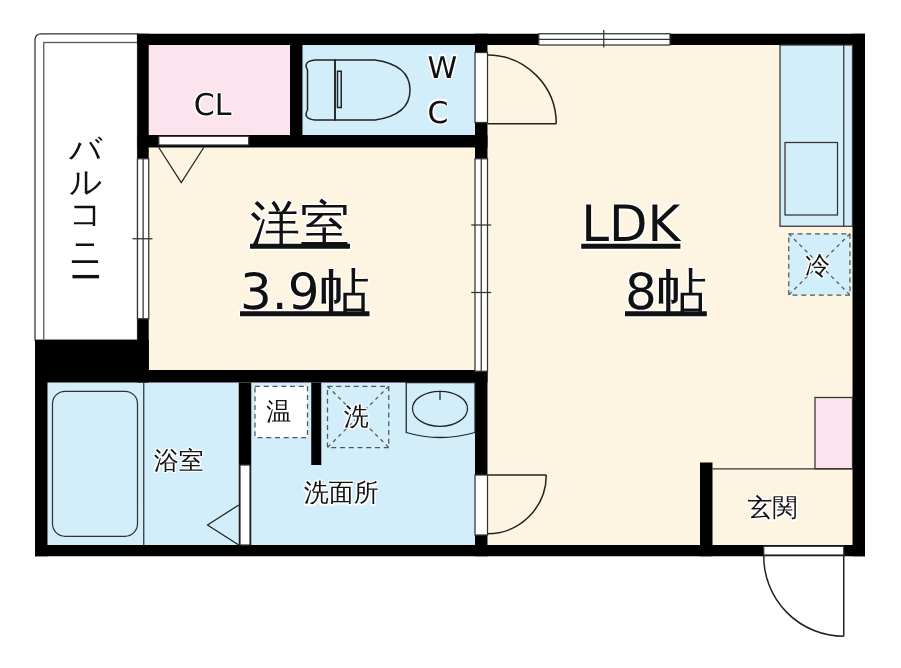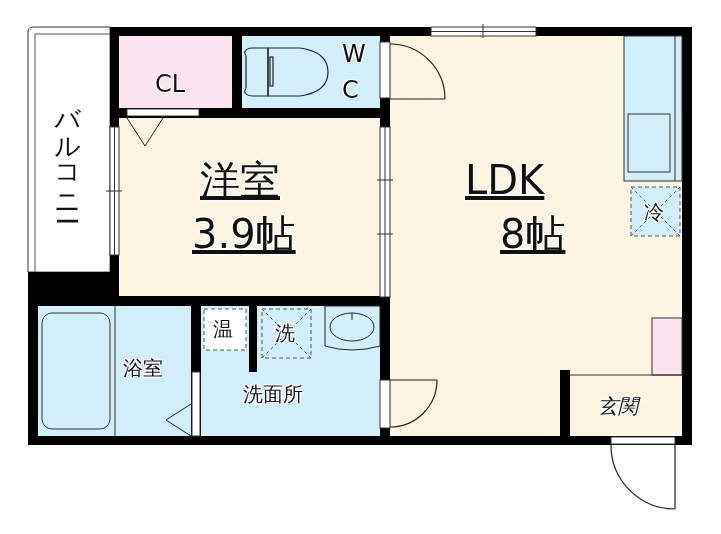--- a/index.html
+++ b/index.html
@@ -130,13 +130,13 @@
 <div class="lbl mid" style="left:342px; top:78px;">C</div>
 <div class="lbl big" style="left:200px; top:160px;">洋室</div>
 <div class="lbl big" style="left:192px; top:214px;">3.9帖</div>
 <div class="lbl big" style="left:465px; top:160px;">LDK</div>
 <div class="lbl big" style="left:500px; top:214px;">8帖</div>
 <div class="lbl sm" style="left:644px; top:202px;">冷</div>
 <div class="lbl sm" style="left:213px; top:319px;">温</div>
 <div class="lbl sm" style="left:275px; top:323px;">洗</div>
 <div class="lbl sm" style="left:123px; top:358px;">浴室</div>
 <div class="lbl sm" style="left:243px; top:384px;">洗面所</div>
-<div class="lbl sm" style="left:598px; top:396px;font-style:italic;">玄関</div>
+<div class="lbl sm" style="left:598px; top:396px;">玄関</div>
 
 </body></html>

